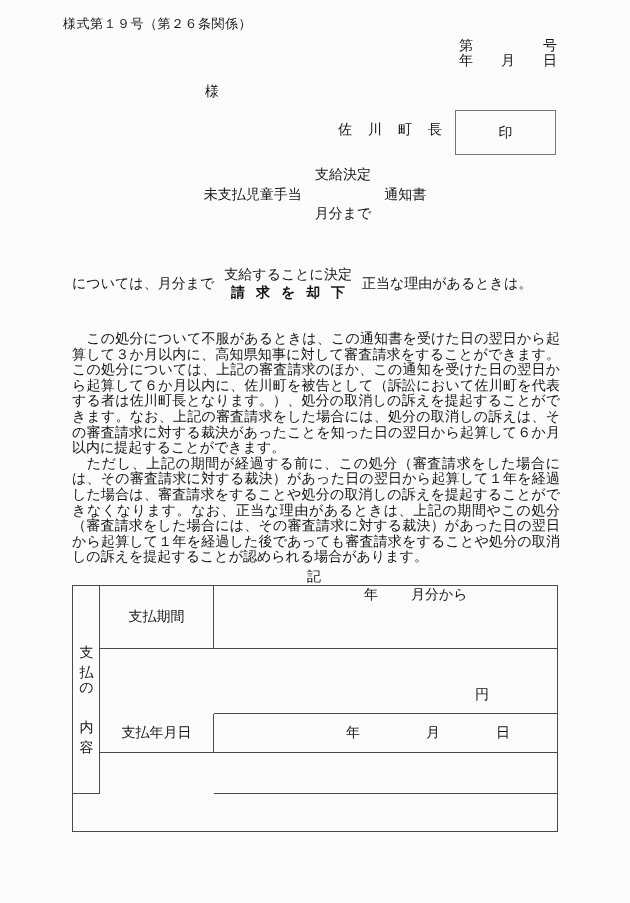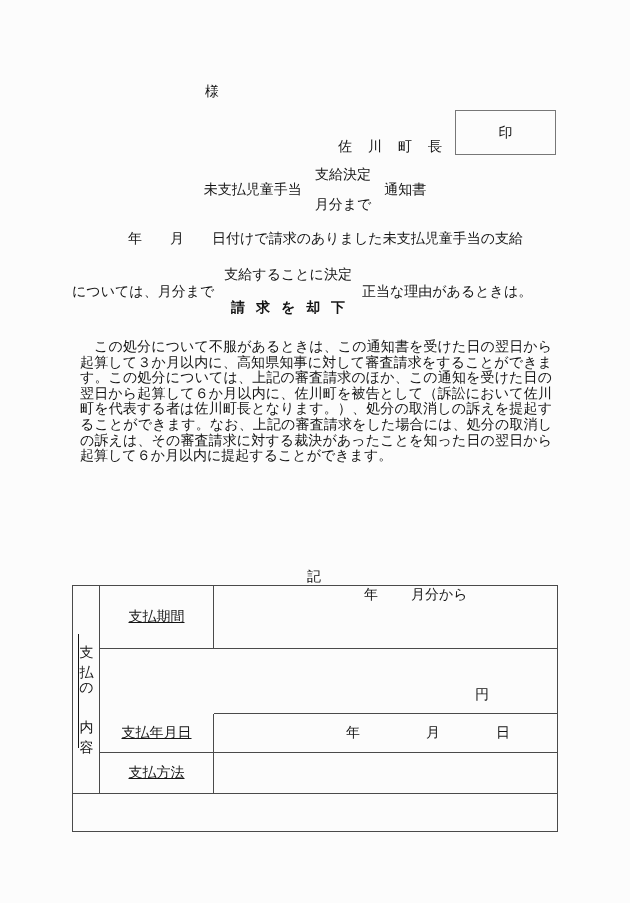--- a/index.html
+++ b/index.html
@@ -14,65 +14,65 @@
     overflow:hidden;
   }
   .abs { position:absolute; }
 
   .form-number { left:63px; top:15px; font-size:13px; letter-spacing:0.5px; }
 
   .ref-block { right:73px; top:38px; text-align:right; line-height:15px; }
 
   .addressee { left:205px; top:83px; }
 
-  .issuer { left:338px; top:138px; letter-spacing:1px; }
+  .issuer { left:338px; top:121px; letter-spacing:1px; }
 
   .seal-box {
     left:455px; top:110px; width:101px; height:45px;
     border:1px solid #777;
     display:flex; align-items:center; justify-content:center;
   }
 
   .title-row {
     left:0; top:166px; width:100%;
     display:flex; justify-content:center; align-items:center; gap:13px;
   }
   .choice-stack { display:flex; flex-direction:column; text-align:center; }
-  .title-row .choice-stack { gap:12px; }
+  .title-row .choice-stack { gap:21px; }
 
   .opening-line1 { left:128px; top:230px; }
 
   .opening-line2 {
     left:72px; top:266px;
     display:flex; align-items:center; gap:10px;
   }
-  .opening-line2 .choice-stack { gap:15px; }
+  .opening-line2 .choice-stack { }
   .spread { letter-spacing:0.78em; margin-right:-0.78em;font-weight:bold; }
 
   .paragraphs {
     left:72px; top:331px; width:488px;
     line-height:15.6px;
     text-align:justify;
     text-justify:inter-ideograph;
   }
-  .paragraphs p { margin:8px; }
+  .paragraphs p { margin:0; }
 
   .ki { left:0; top:568px; width:100%; text-align:center; letter-spacing:2px; }
 
   .form-table {
     left:72px; top:585px; width:486px;
     display:grid;
     grid-template-columns:27px 63px 51px 1fr;
     grid-template-rows:63px 65px 39px 41px 37px;
     border:1px solid #4a4a4a;
   }
   .cell { border-color:#4a4a4a; border-style:solid; border-width:0; }
   .br { border-right-width:1px; }
   .bb { border-bottom-width:1px; }
-  .center { display:flex; align-items:center; justify-content:center;text-decoration:underline; }
+  .center { display:flex; align-items:center; justify-content:center; }
 
   .group-cell { grid-column:1; grid-row:1/5; }
   .group-cell span {
     writing-mode:vertical-rl;
     letter-spacing:1.4em;
     padding-top:0.2em;
   }
   .lbl-1 { grid-column:2/4; grid-row:1; }
   .lbl-2 { grid-column:2/4; grid-row:2; }
   .lbl-3 { grid-column:2/4; grid-row:3; }
@@ -85,52 +85,57 @@
   .gap-b { margin-left:66px; }
   .gap-c { margin-left:56px; }
   .reject-lbl { grid-column:1/3; grid-row:5; }
   .reject-cnt { grid-column:3/5; grid-row:5; }
 </style>
 </head>
 <body>
 
 <div class="page">
 
+  <div class="abs form-number">様式第１９号（第２６条関係）</div>
 
+  <div class="abs ref-block">
+    <div>第　　　　　号</div>
+    <div>年　　月　　日</div>
+  </div>
 
   <div class="abs addressee">様</div>
 
   <div class="abs issuer">佐　川　町　長</div>
 
   <div class="abs seal-box">
     <span>印</span>
   </div>
 
   <div class="abs title-row">
     <span>未支払児童手当</span>
     <span class="choice-stack">
       <span>支給決定</span>
       <span>月分まで</span>
     </span>
     <span>通知書</span>
   </div>
 
-  <div class="abs opening-line1">年　　月　　日付けで請求のありました未支払児童手当の支給</div>
 
   <div class="abs opening-line2">
     <span>については、月分まで</span>
     <span class="choice-stack">
       <span>支給することに決定</span>
       <span class="spread">請求を却下</span>
     </span>
     <span>正当な理由があるときは。</span>
   </div>
 
   <div class="abs paragraphs">
     <p>　この処分について不服があるときは、この通知書を受けた日の翌日から起算して３か月以内に、高知県知事に対して審査請求をすることができます。この処分については、上記の審査請求のほか、この通知を受けた日の翌日から起算して６か月以内に、佐川町を被告として（訴訟において佐川町を代表する者は佐川町長となります。）、処分の取消しの訴えを提起することができます。なお、上記の審査請求をした場合には、処分の取消しの訴えは、その審査請求に対する裁決があったことを知った日の翌日から起算して６か月以内に提起することができます。</p>
+    <p>　ただし、上記の期間が経過する前に、この処分（審査請求をした場合には、その審査請求に対する裁決）があった日の翌日から起算して１年を経過した場合は、審査請求をすることや処分の取消しの訴えを提起することができなくなります。なお、正当な理由があるときは、上記の期間やこの処分（審査請求をした場合には、その審査請求に対する裁決）があった日の翌日から起算して１年を経過した後であっても審査請求をすることや処分の取消しの訴えを提起することが認められる場合があります。</p>
   </div>
 
   <div class="abs ki">記</div>
 
   <div class="abs form-table">
 
     <div class="cell br bb center group-cell">
       <span>支払の内容</span>
     </div>
 
@@ -145,20 +150,19 @@
       <span>円</span>
     </div>
 
     <div class="cell br bb center lbl-3">支払年月日</div>
     <div class="cell bb cnt-3">
       <span>年</span>
       <span class="gap-b">月</span>
       <span class="gap-c">日</span>
     </div>
 
-    <div class="cell br bb center lbl-4">支払方法</div>
     <div class="cell bb cnt-4"></div>
 
     <div class="cell reject-cnt"></div>
 
   </div>
 
 </div>
 
 </body></html>

